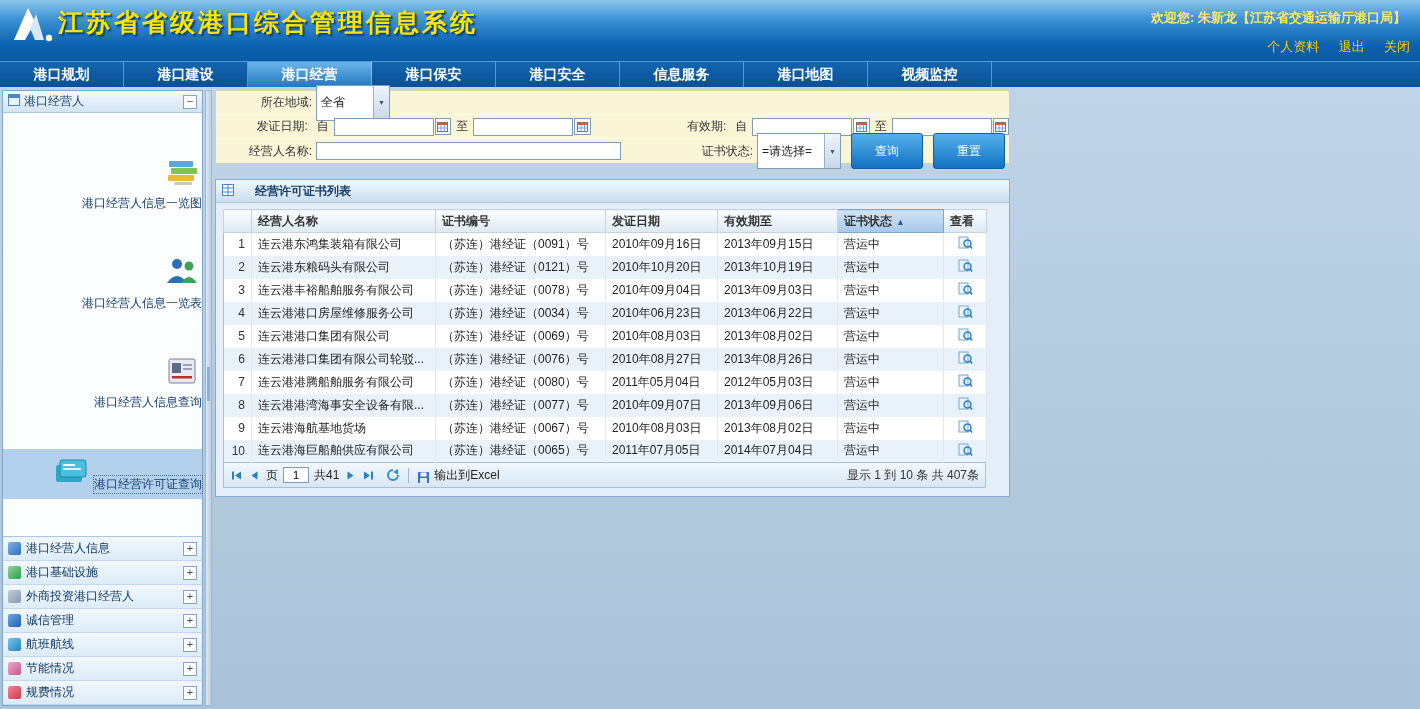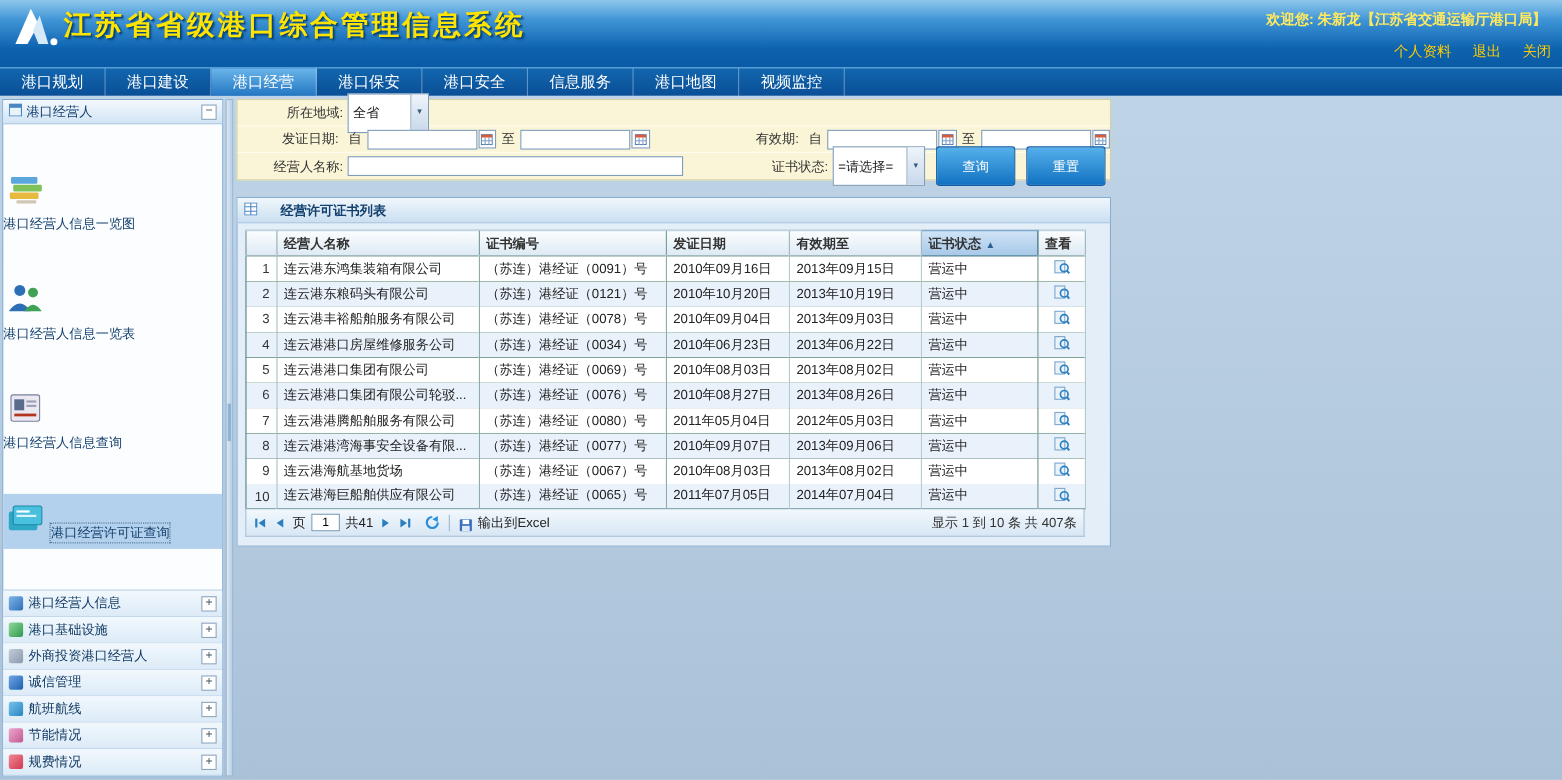--- a/index.html
+++ b/index.html
@@ -33,22 +33,22 @@
     margin-left:16px; text-decoration:none; cursor:pointer;
   }
   
   .navbar {
     position:absolute; top:61px; left:0; right:0; height:26px;
     background:linear-gradient(180deg,#1266ae,#0a4f97);
     border-top:1px solid #4a9ad8;
     display:flex;
   }
   .nav-tab {
-    width:96px; height:100%; line-height:25px; text-align:center;
-    color:#fff; font-size:14px; font-weight:normal; cursor:pointer;
+    width:124px; height:100%; line-height:25px; text-align:center;
+    color:#fff; font-size:14px; font-weight:bold; cursor:pointer;
     border-right:1px solid rgba(255,255,255,0.35);
   }
   .nav-tab.active { background:linear-gradient(180deg,#6ab5ea,#2377c2); }
   
   .content { position:absolute; top:87px; left:0; right:0; bottom:0;padding-left:20px; }
   
   .sidebar {
     position:absolute; left:2px; top:3px; width:201px; bottom:3px;
     background:#fbfdff; border:1px solid #7ea8d0;
     display:flex; flex-direction:column;
@@ -62,21 +62,21 @@
   }
   .sidebar-header .flex1 { flex:1; }
   .sq-btn {
     width:14px; height:14px; border:1px solid #8aa4bd; background:#fff;
     font-size:11px; line-height:11px; text-align:center; cursor:pointer; color:#456;
   }
   .sidebar-items {
     flex:1; display:flex; flex-direction:column; justify-content:space-evenly;
     padding:6px 0;
   }
-  .side-item { text-align:left; cursor:pointer; padding:5px 0 6px; }
+  .side-item { text-align:right; cursor:pointer; padding:5px 0 6px; }
   .side-item.selected { background:#b3d1ec; }
   .side-item .lbl { display:block; margin-top:3px; color:#14406e; }
   .side-item.selected .lbl { outline:1px dotted #4a6f95; display:inline-block; margin-top:3px; }
   .side-sections { border-top:1px solid #aac6e0; }
   .section-row {
     height:24px; display:flex; align-items:center; gap:5px;
     padding:0 5px;
     background:linear-gradient(180deg,#f2f8fd,#dcebf7);
     border-bottom:1px solid #c2d8ec;
     cursor:pointer;
@@ -152,21 +152,21 @@
   }
   .panel-title {
     height:23px; display:flex; align-items:center; gap:21px; padding:0 6px;
     background:linear-gradient(180deg,#f0f7fc,#cadff1);
     border-bottom:1px solid #a9c6e0;
     color:#14406e; font-weight:bold;
   }
   .panel-body { padding:6px 24px 8px 7px; }
   table.grid {
     width:763px; border-collapse:collapse; table-layout:fixed;
-    background:#14532d; border:1px solid #a9c0d6;
+    background:#701a75; border:1px solid #a9c0d6;
   }
   table.grid th {
     height:23px; font-weight:bold; color:#333; text-align:left;
     padding:0 6px;
     background:linear-gradient(180deg,#fbfdfe,#dde9f4);
     border:1px solid #c3d3e2;
     overflow:hidden; white-space:nowrap; cursor:pointer;
   }
   table.grid th.sorted {
     background:linear-gradient(180deg,#cfe3f6,#a7c8e8);

